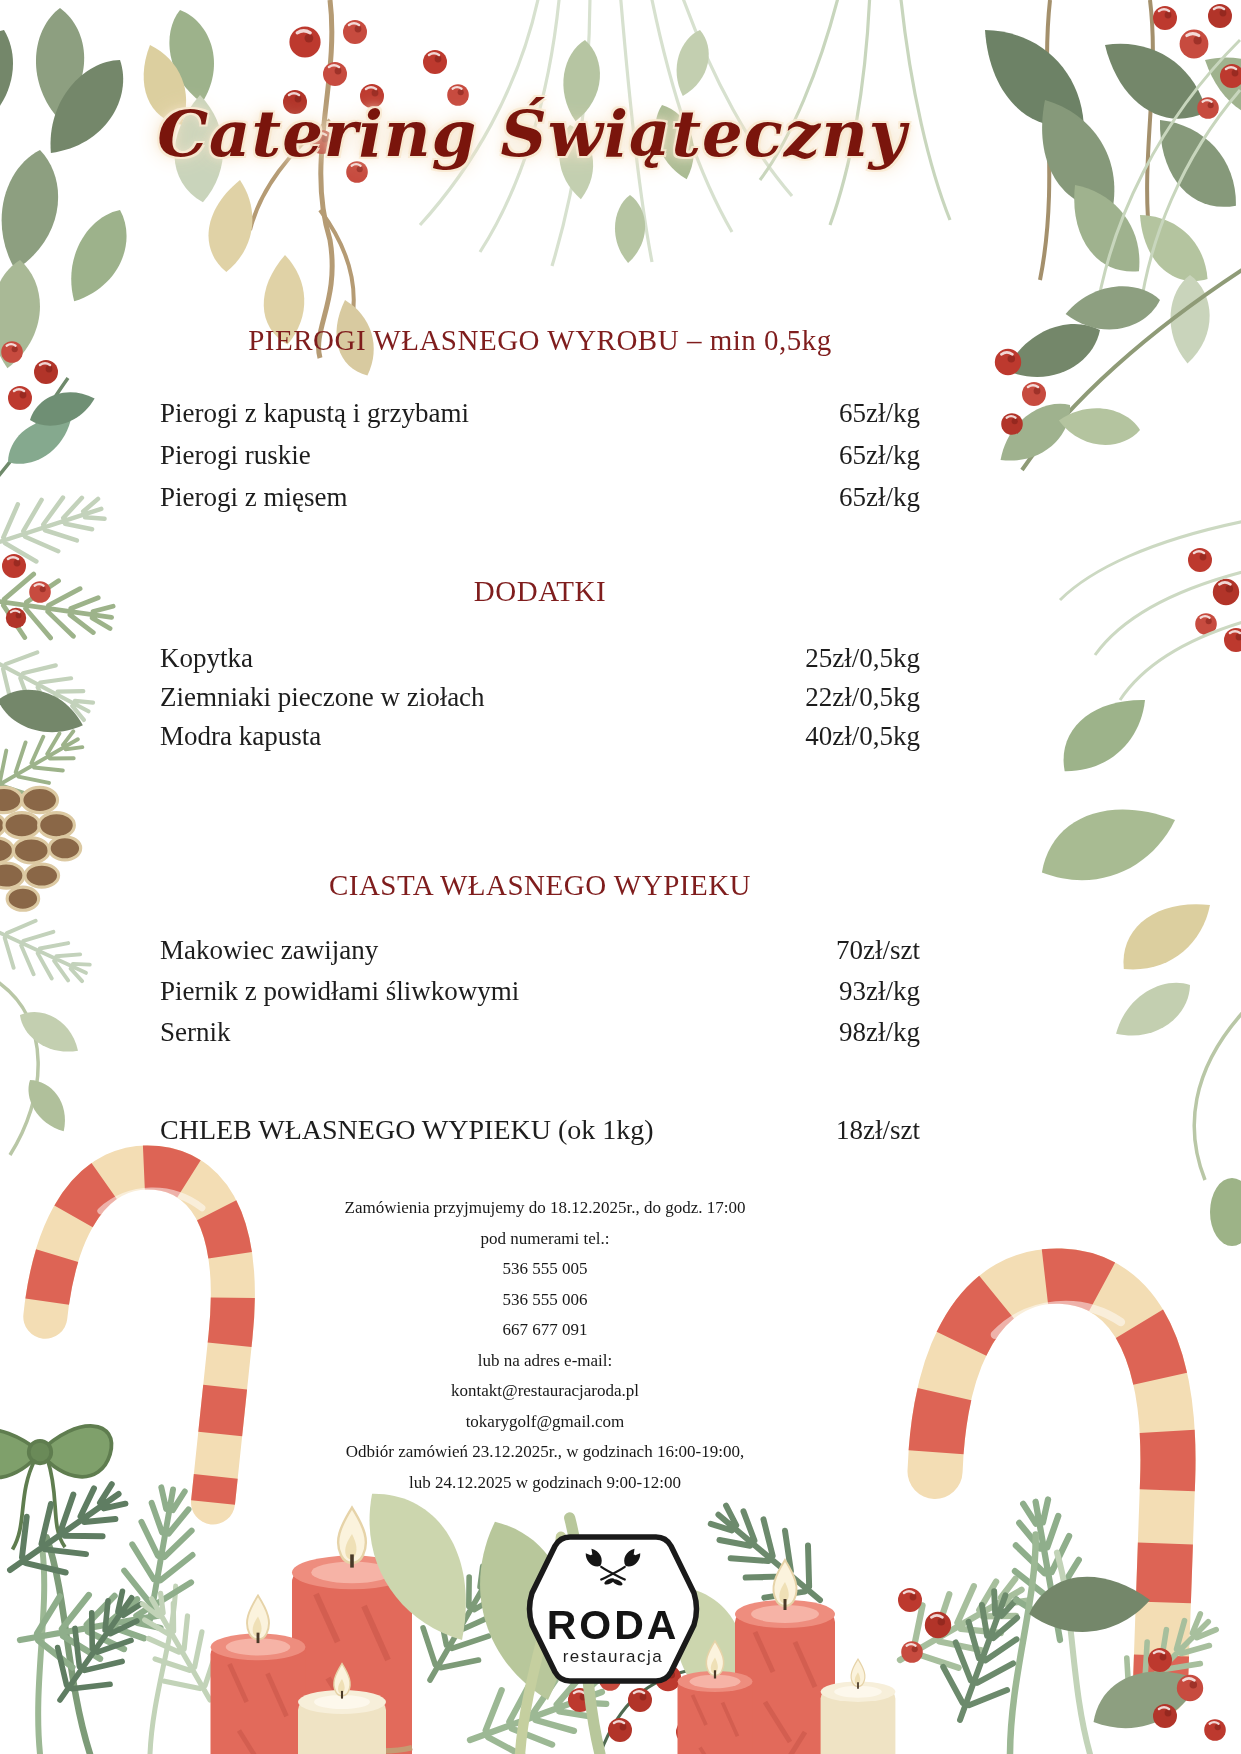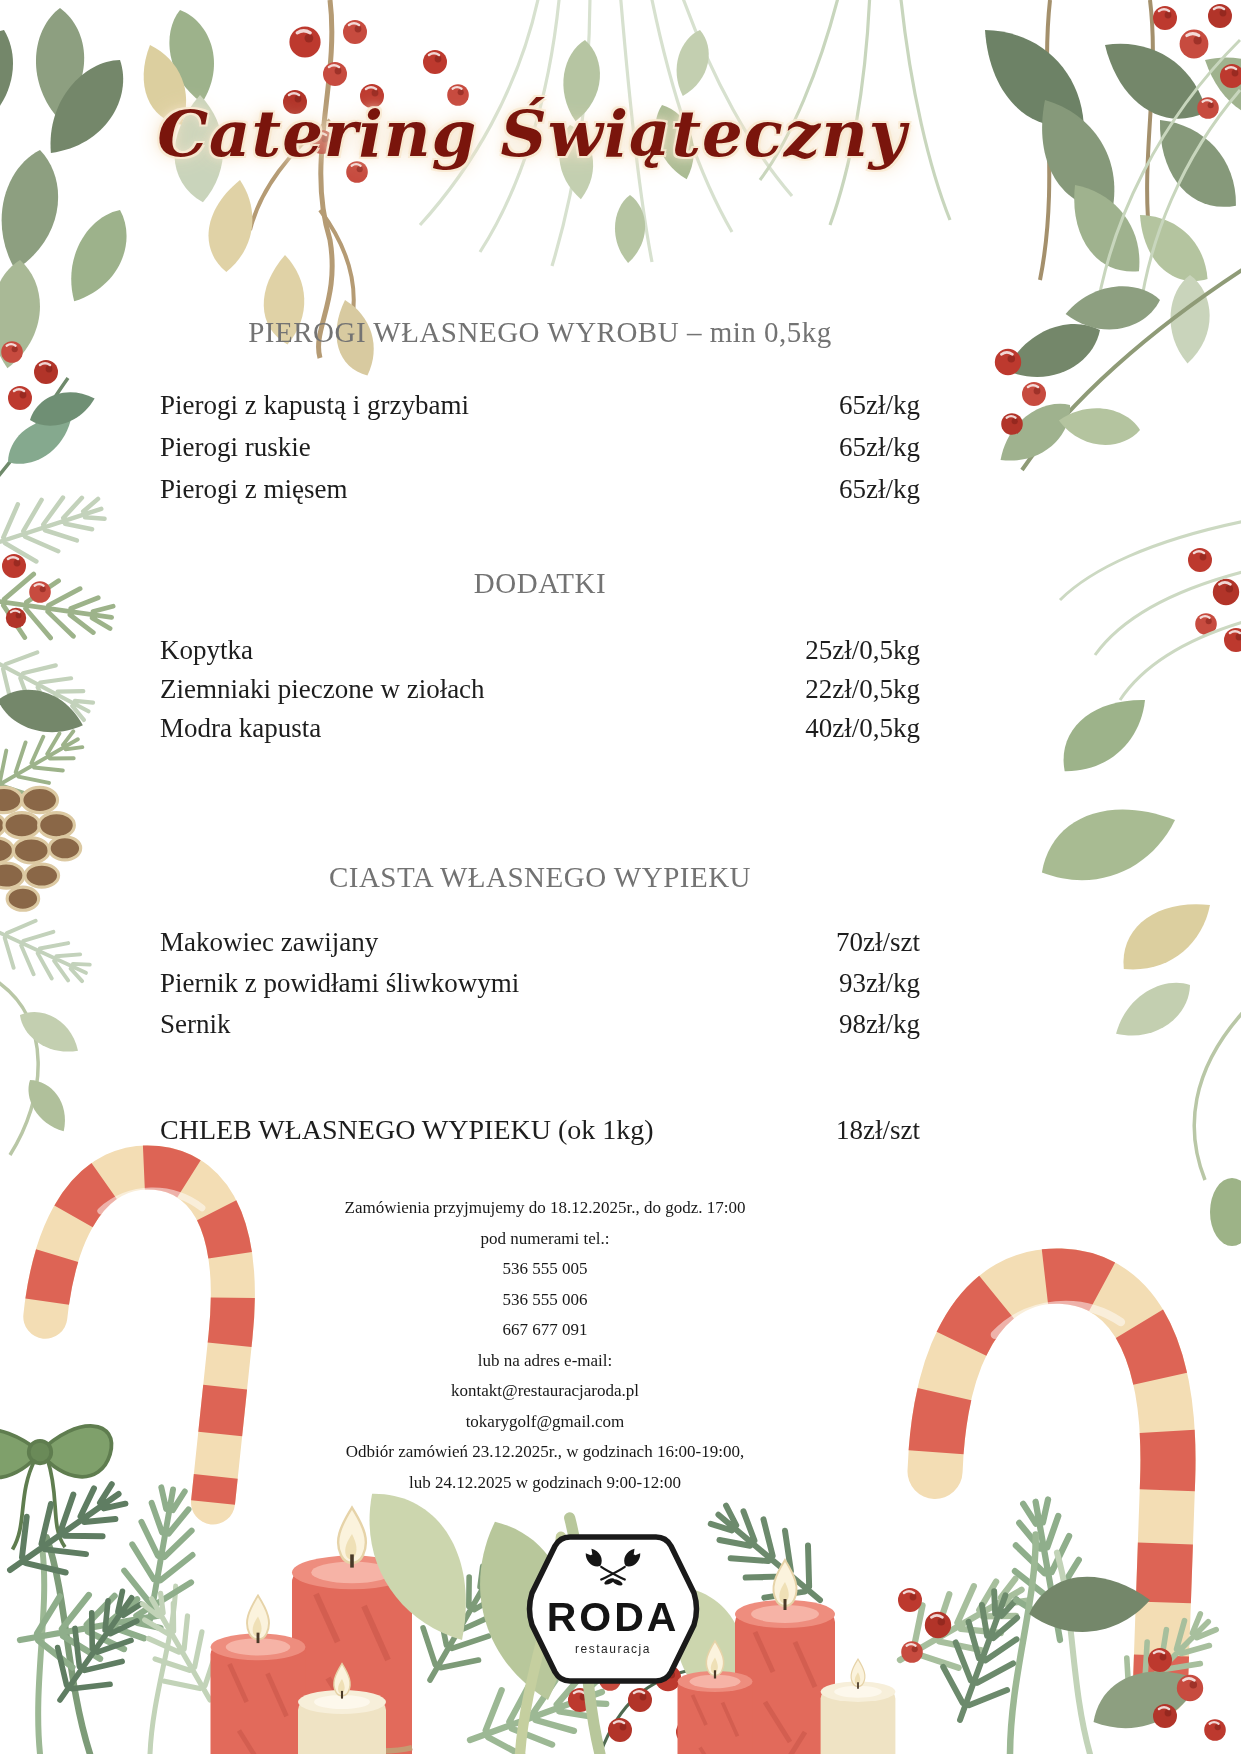--- a/index.html
+++ b/index.html
@@ -8,40 +8,40 @@
   .deco{position:absolute;left:0;top:0;width:1241px;height:1754px;pointer-events:none;}
 
   .title{position:absolute;left:0;top:96px;width:1064px;margin:0;text-align:center;
          font-family:"DejaVu Serif",serif;font-style:italic;font-weight:700;
          font-size:64px;letter-spacing:1px;color:#7a150c;
          text-shadow:0 0 10px #f8ead4,0 0 22px #f4dfc0,2px 2px 0 rgba(250,236,214,.85),
                      -2px -2px 0 rgba(250,236,214,.85),2px -2px 0 rgba(250,236,214,.85),
                      -2px 2px 0 rgba(250,236,214,.85);}
 
   .menu-sec{position:absolute;left:160px;width:760px;}
-  .sec-h{margin:0;font-size:29px;font-weight:400;line-height:40px;text-align:center;
-         letter-spacing:.5px;color:#737373;}
+  .sec-h{margin:8px;font-size:29px;font-weight:400;line-height:40px;text-align:center;
+         letter-spacing:.5px;color:#7f1d1d;}
   .row{display:flex;justify-content:space-between;align-items:center;font-size:27px;}
   .sec1{top:312px}.sec1 .sec-h{margin-bottom:32px}.sec1 .row{height:42px}
   .sec2{top:563px}.sec2 .sec-h{margin-bottom:28px}.sec2 .row{height:39px}
   .sec3{top:857px}.sec3 .sec-h{margin-bottom:25px}.sec3 .row{height:41px}
   .bread{position:absolute;left:160px;top:1108px;width:760px;height:44px;}
   .bread .item{font-size:28px}
 
   .footer{position:absolute;left:60px;top:1193px;width:970px;text-align:center;}
   .footer p{margin:0;font-size:17px;line-height:30.5px;color:#181818;}
 
   .logo{position:absolute;left:524px;top:1531px;width:178px;height:156px;text-align:center;}
   .logo .hex{position:absolute;left:0;top:0;width:178px;height:156px;}
   .logo .inner{position:relative;padding-top:14px;}
   .logo .flower{display:block;margin:0 auto;}
-  .logo .name{display:block;margin-top:8px;font-family:"Liberation Sans",sans-serif;
+  .logo .name{display:block;margin-top:16px;font-family:"Liberation Sans",sans-serif;
               font-weight:700;font-size:41px;line-height:44px;letter-spacing:3px;color:#141414;}
   .logo .sub{display:block;font-family:"Liberation Sans",sans-serif;font-weight:400;
-             font-size:12px;line-height:20px;letter-spacing:1.5px;color:#1f1f1f;}
+             font-size:17px;line-height:20px;letter-spacing:1.5px;color:#1f1f1f;}
 </style>
 </head>
 <body>
 
 <div class="page">
 
   <svg class="deco" viewBox="0 0 1241 1754" xmlns="http://www.w3.org/2000/svg">
     <defs>
       <path id="lf" d="M0 0 C12 -20 44 -26 68 -4 C46 18 14 16 0 0 Z"></path>
       <path id="lf2" d="M0 0 C10 -26 36 -40 64 -32 C62 -4 34 10 0 0 Z"></path>

